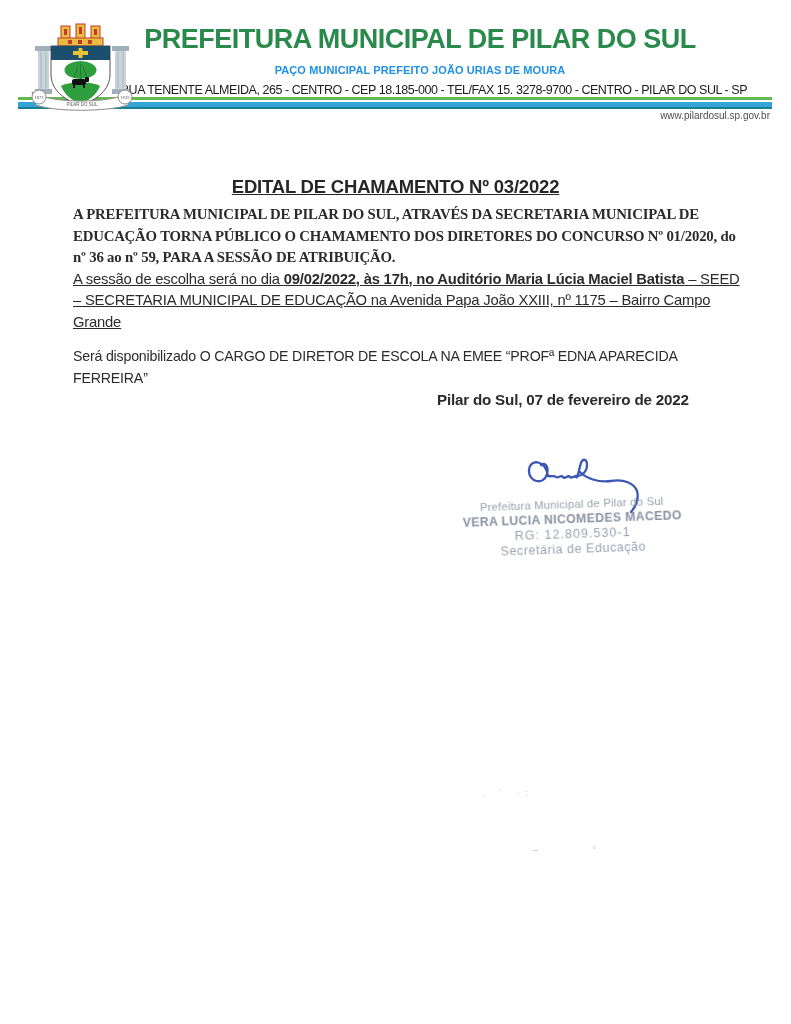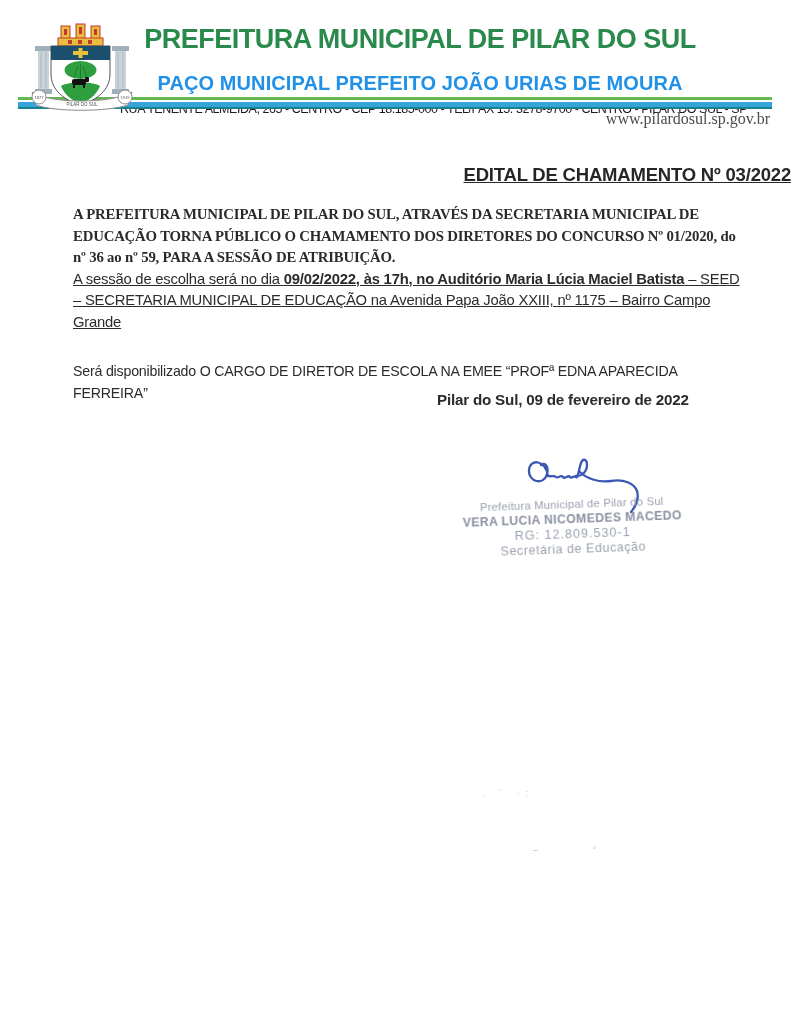--- a/index.html
+++ b/index.html
@@ -12,40 +12,40 @@
     font-family:"Liberation Sans", sans-serif;
     color:#2b2b2b;
     overflow:hidden;
     padding-left:8px;
   }
 
   
   .crest { position:absolute; left:28px; top:16px; width:108px; height:98px; z-index:2; }
   .head-text { position:absolute; left:120px; top:24px; width:600px; text-align:center; }
   .org-name  { font-size:27px; font-weight:bold; color:#2a8a4c; letter-spacing:-0.5px; white-space:nowrap; }
-  .hall-name { font-size:20px; font-weight:bold; color:#2091e6; margin-top:17px; letter-spacing:0.1px; white-space:nowrap; }
+  .hall-name { font-size:11px; font-weight:bold; color:#2091e6; margin-top:9px; letter-spacing:0.1px; white-space:nowrap; }
   .address   { font-size:12.5px; color:#1c1c1c; margin-top:7px; letter-spacing:-0.45px; white-space:nowrap; }
   .stripe { position:absolute; left:18px; top:97px; width:754px; z-index:1; }
   .stripe .s-green { height:3px; background:#63b94e; }
   .stripe .s-gap   { height:2px; background:#ffffff; }
   .stripe .s-blue  { height:5px; background:#35a5d9; }
   .stripe .s-teal  { height:2px; background:#18808f; }
-  .website { position:absolute; right:21px; top:110px; font-size:16px; color:#4c4c4c;font-family:Liberation Serif, serif; }
+  .website { position:absolute; right:21px; top:110px; font-size:10px; color:#4c4c4c; }
 
   
   .doc-title {
-    position:absolute; left:0; top:164px; width:100%;
-    text-align:right; font-size:18.5px; font-weight:bold;
+    position:absolute; left:0; top:176px; width:100%;
+    text-align:center; font-size:18.5px; font-weight:bold;
     text-decoration:underline; color:#262626; letter-spacing:-0.2px;
   }
   .body-text { position:absolute; left:73px; top:204px; width:676px; font-size:14.8px; line-height:21.5px; }
   .p1 { font-weight:bold; letter-spacing:-0.2px;font-family:Liberation Serif, serif; }
   .p2 { text-decoration:underline; letter-spacing:-0.2px; }
   .p2 .b { font-weight:bold;text-align:right; }
-  .p3 { margin-top:28px; font-size:14.2px; letter-spacing:-0.2px; }
+  .p3 { margin-top:13px; font-size:14.2px; letter-spacing:-0.2px; }
 
   .date-line { position:absolute; left:437px; top:391px; font-size:15.2px; font-weight:bold; letter-spacing:-0.2px; }
 
   
   .signature { position:absolute; left:518px; top:450px; width:145px; height:75px; }
   .stamp {
     position:absolute; left:455px; top:498px; width:235px;
     text-align:center; color:#9aa0ae;
     transform:rotate(-2deg);
     filter:blur(0.35px);
@@ -144,21 +144,21 @@
   <div class="website">www.pilardosul.sp.gov.br</div>
 
   <div class="doc-title">EDITAL DE CHAMAMENTO Nº 03/2022</div>
 
   <div class="body-text">
     <p class="p1">A PREFEITURA MUNICIPAL DE PILAR DO SUL, ATRAVÉS DA SECRETARIA MUNICIPAL DE EDUCAÇÃO TORNA PÚBLICO O CHAMAMENTO DOS DIRETORES DO CONCURSO Nº 01/2020, do nº 36 ao nº 59, PARA A SESSÃO DE ATRIBUIÇÃO.</p>
     <p class="p2"><span>A sessão de escolha será no dia </span><span class="b">09/02/2022, às 17h, no Auditório Maria Lúcia Maciel Batista</span><span> – SEED – SECRETARIA MUNICIPAL DE EDUCAÇÃO na </span><span>Avenida Papa João XXIII, nº 1175 – Bairro Campo Grande</span></p>
     <p class="p3">Será disponibilizado O CARGO DE DIRETOR DE ESCOLA NA EMEE “PROFª EDNA APARECIDA FERREIRA”</p>
   </div>
 
-  <div class="date-line">Pilar do Sul, 09 de fevereiro de 2022</div>
+  <div class="date-line">Pilar do Sul, 07 de fevereiro de 2022</div>
 
   <svg class="signature" viewBox="0 0 145 75">
     <path d="M30,26 C28,10 12,8 11,20 C10,32 26,36 29,24 C31,16 27,12 23,15
              M29,24 C31,29 35,24 38,27 C40,29 43,24 45,27 C47,30 50,24 52,27
              C54,29 56,25 58,27 C60,29 61,18 63,13 C65,8 69,9 69,15
              C69,22 63,27 58,26
              M62,22 C68,28 80,33 93,31 C106,29 116,33 119,41 C121,48 118,56 113,62" fill="none" stroke="#3b57b3" stroke-width="2.3" stroke-linecap="round" stroke-linejoin="round"></path>
   </svg>
 
   <div class="stamp">

